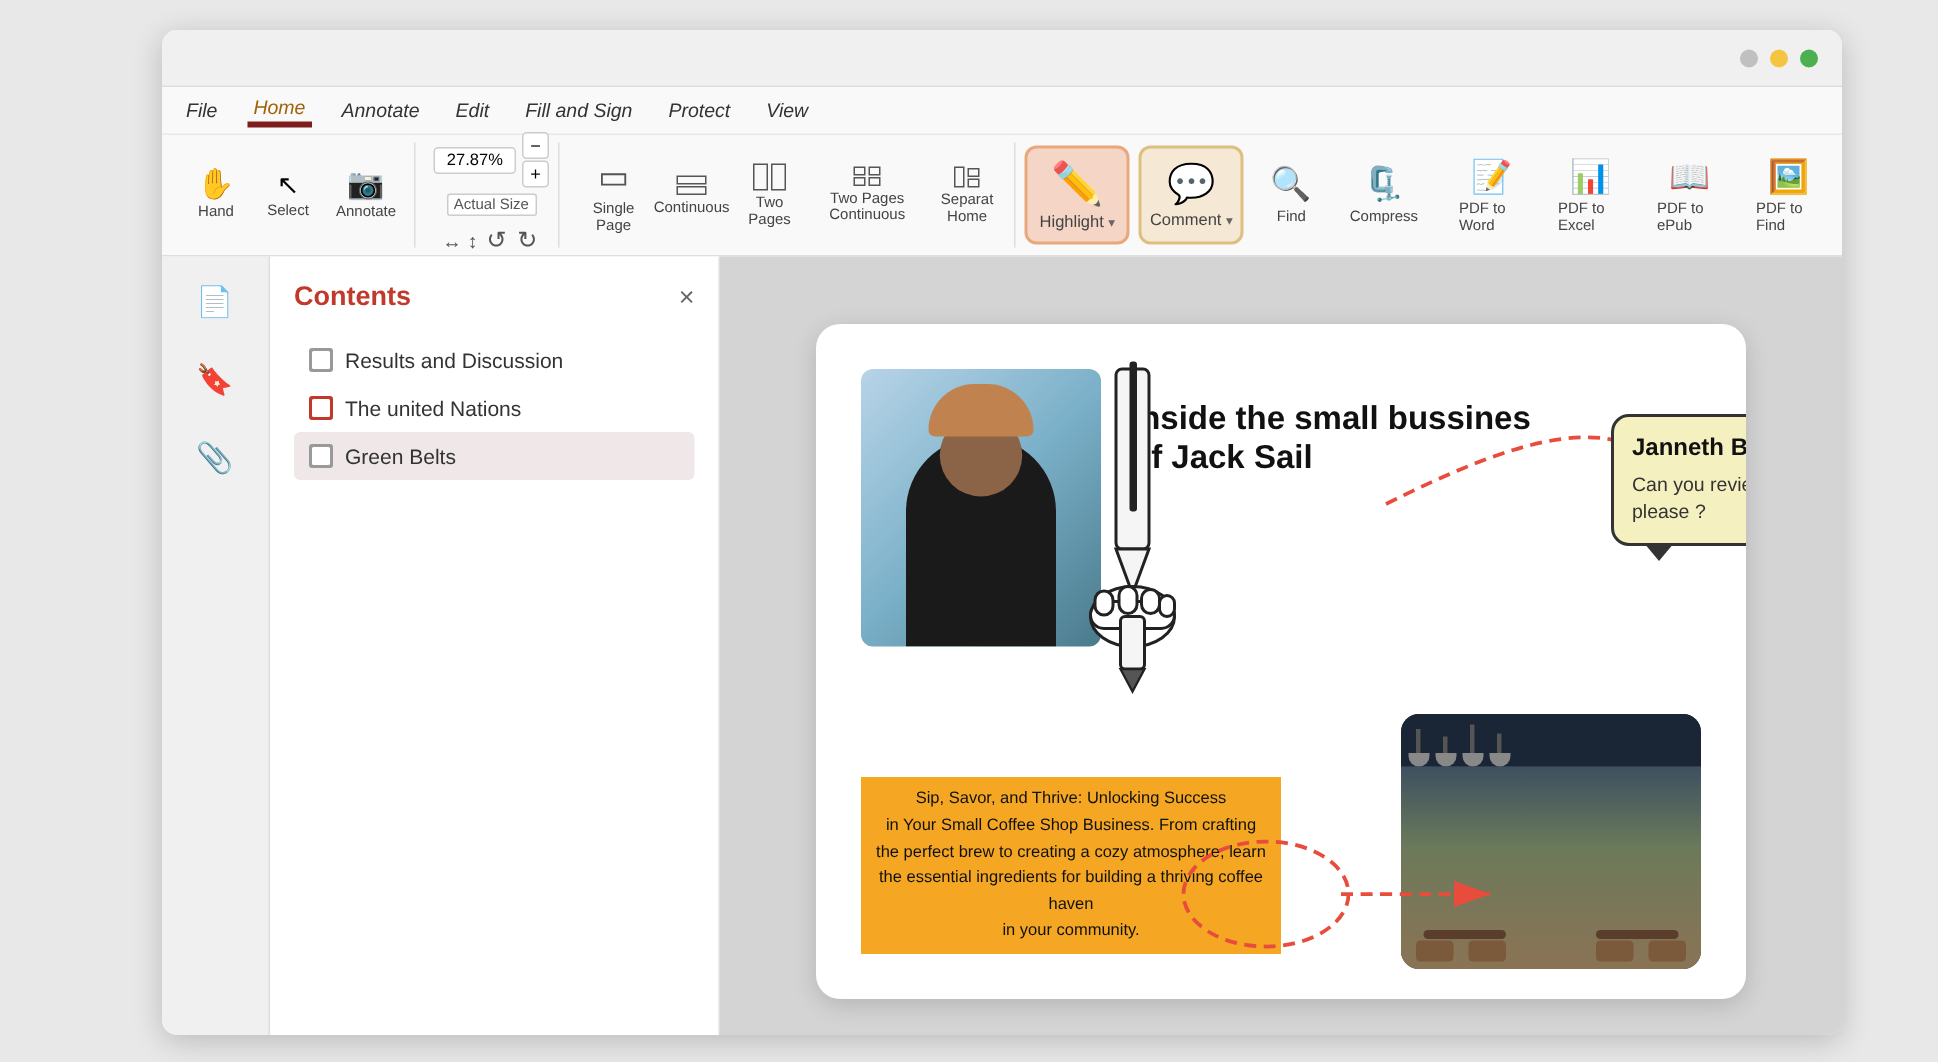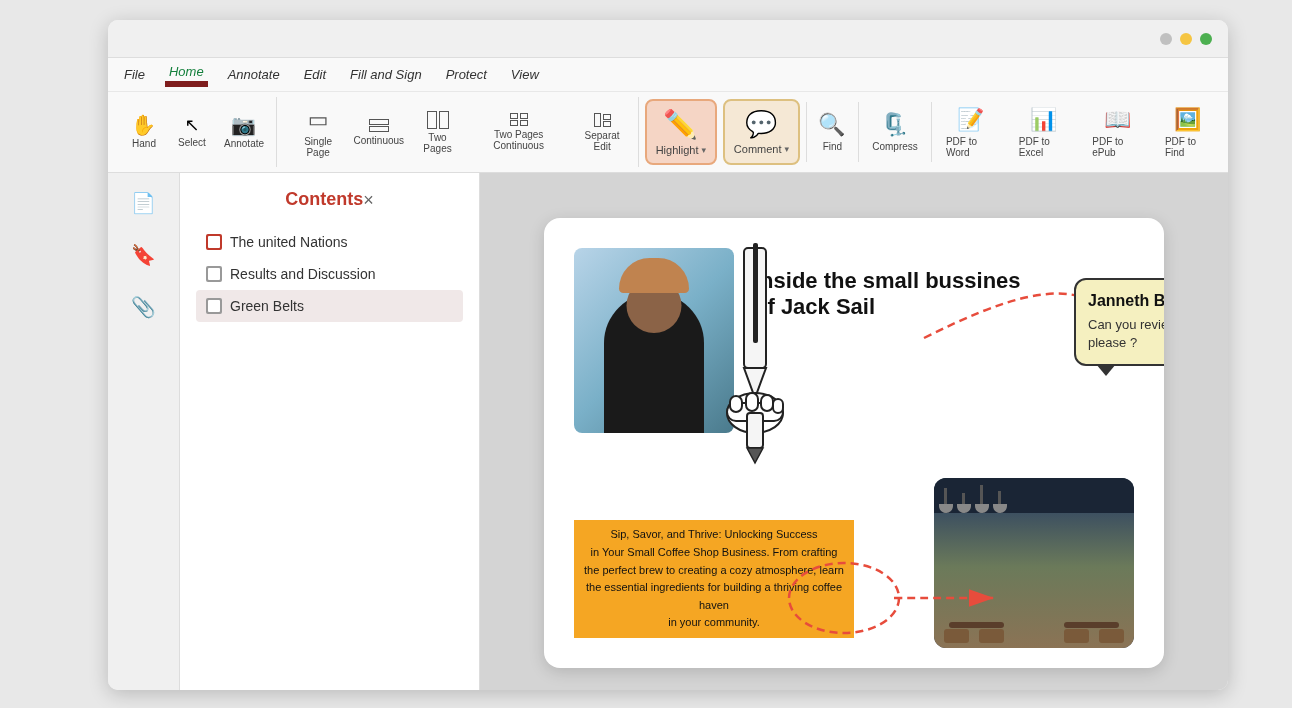--- a/index.html
+++ b/index.html
@@ -64,22 +64,22 @@
       border-bottom: 1px solid #e8e8e8;
     }
     .menu-item {
       font-size: 13px;
       color: #333;
       cursor: pointer;
       padding: 2px 4px;
       font-style: italic;
     }
     .menu-item.active {
-      color: #15803d;
-      border-bottom: 6px solid #7f1d1d;
+      color: #a16207;
+      border-bottom: 4px solid #7f1d1d;
     }
 
     
     .ribbon {
       display: flex;
       align-items: center;
       padding: 4px 8px;
       gap: 6px;
       height: 80px;
       position: relative;
@@ -203,21 +203,21 @@
 
     
     .contents-panel {
       width: 300px;
       background: white;
       border-right: 1px solid #ddd;
       padding: 16px;
     }
     .contents-header {
       display: flex;
-      justify-content: center;
+      justify-content: space-between;
       align-items: center;
       margin-bottom: 16px;
     }
     .contents-title {
       font-size: 18px;
       font-weight: 600;
       color: #c0392b;
     }
     .close-btn {
       font-size: 18px;
@@ -496,20 +496,43 @@
         <div class="tool-btn">
           <span class="icon" style="font-size:18px;">↖</span>
           <span class="label">Select</span>
         </div>
         <div class="tool-btn">
           <span class="icon">📷</span>
           <span class="label">Annotate</span>
         </div>
       </div>
 
+      <div class="tool-group">
+        <div style="display:flex;flex-direction:column;align-items:center;gap:4px;">
+          <div style="display:flex;align-items:center;gap:4px;">
+            <input class="zoom-input" value="27.87%" style="">
+            <div style="display:flex;flex-direction:column;gap:1px;">
+              <button class="zoom-btn">−</button>
+              <button class="zoom-btn">+</button>
+            </div>
+          </div>
+          <div class="size-btns">
+            <button class="size-btn">Actual Size</button>
+          </div>
+          <div style="display:flex;gap:4px;align-items:center;">
+
+            <span style="font-size:13px;color:#555;cursor:pointer;">↔</span>
+            <span style="font-size:13px;color:#555;cursor:pointer;">↕</span>
+            <div class="undo-redo">
+              <span class="ur-btn">↺</span>
+              <span class="ur-btn">↻</span>
+            </div>
+          </div>
+        </div>
+      </div>
 
       <div class="tool-group">
         <div class="view-btn">
           <span class="icon">▭</span>
           <span class="label">Single Page</span>
         </div>
         <div class="view-btn">
           <span class="icon" style="display:flex;flex-direction:column;gap:1px;">
             <span style="display:block;width:20px;height:6px;border:1px solid #555;"></span>
             <span style="display:block;width:20px;height:6px;border:1px solid #555;"></span>
@@ -537,21 +560,21 @@
           <span class="label">Two Pages Continuous</span>
         </div>
         <div class="view-btn">
           <span class="icon" style="display:flex;gap:2px;align-items:flex-end;">
             <span style="display:block;width:7px;height:14px;border:1px solid #555;"></span>
             <span style="display:flex;flex-direction:column;gap:1px;">
               <span style="display:block;width:8px;height:6px;border:1px solid #555;"></span>
               <span style="display:block;width:8px;height:6px;border:1px solid #555;"></span>
             </span>
           </span>
-          <span class="label">Separat Edit</span>
+          <span class="label">Separat Home</span>
         </div>
       </div>
 
       <div class="highlight-btn-wrapper">
         <span style="font-size:28px;color:#e8820a;">✏️</span>
         <div style="display:flex;align-items:center;gap:3px;">
           <span class="highlight-label">Highlight</span>
           <span style="font-size:9px;color:#666;">▾</span>
         </div>
       </div>
@@ -608,27 +631,27 @@
       <div class="sidebar-icon">📎</div>
     </div>
 
     <div class="contents-panel">
       <div class="contents-header">
         <span class="contents-title">Contents</span>
         <span class="close-btn">×</span>
       </div>
 
       <div class="contents-item">
+        <div class="contents-item-icon-gray"></div>
+        <span>Results and Discussion</span>
+      </div>
+
+      <div class="contents-item">
         <div class="contents-item-icon"></div>
         <span>The united Nations</span>
-      </div>
-
-      <div class="contents-item">
-        <div class="contents-item-icon-gray"></div>
-        <span>Results and Discussion</span>
       </div>
 
       <div class="contents-item selected">
         <div class="contents-item-icon-gray"></div>
         <span>Green Belts</span>
       </div>
     </div>
 
     <div class="document-area">
 

